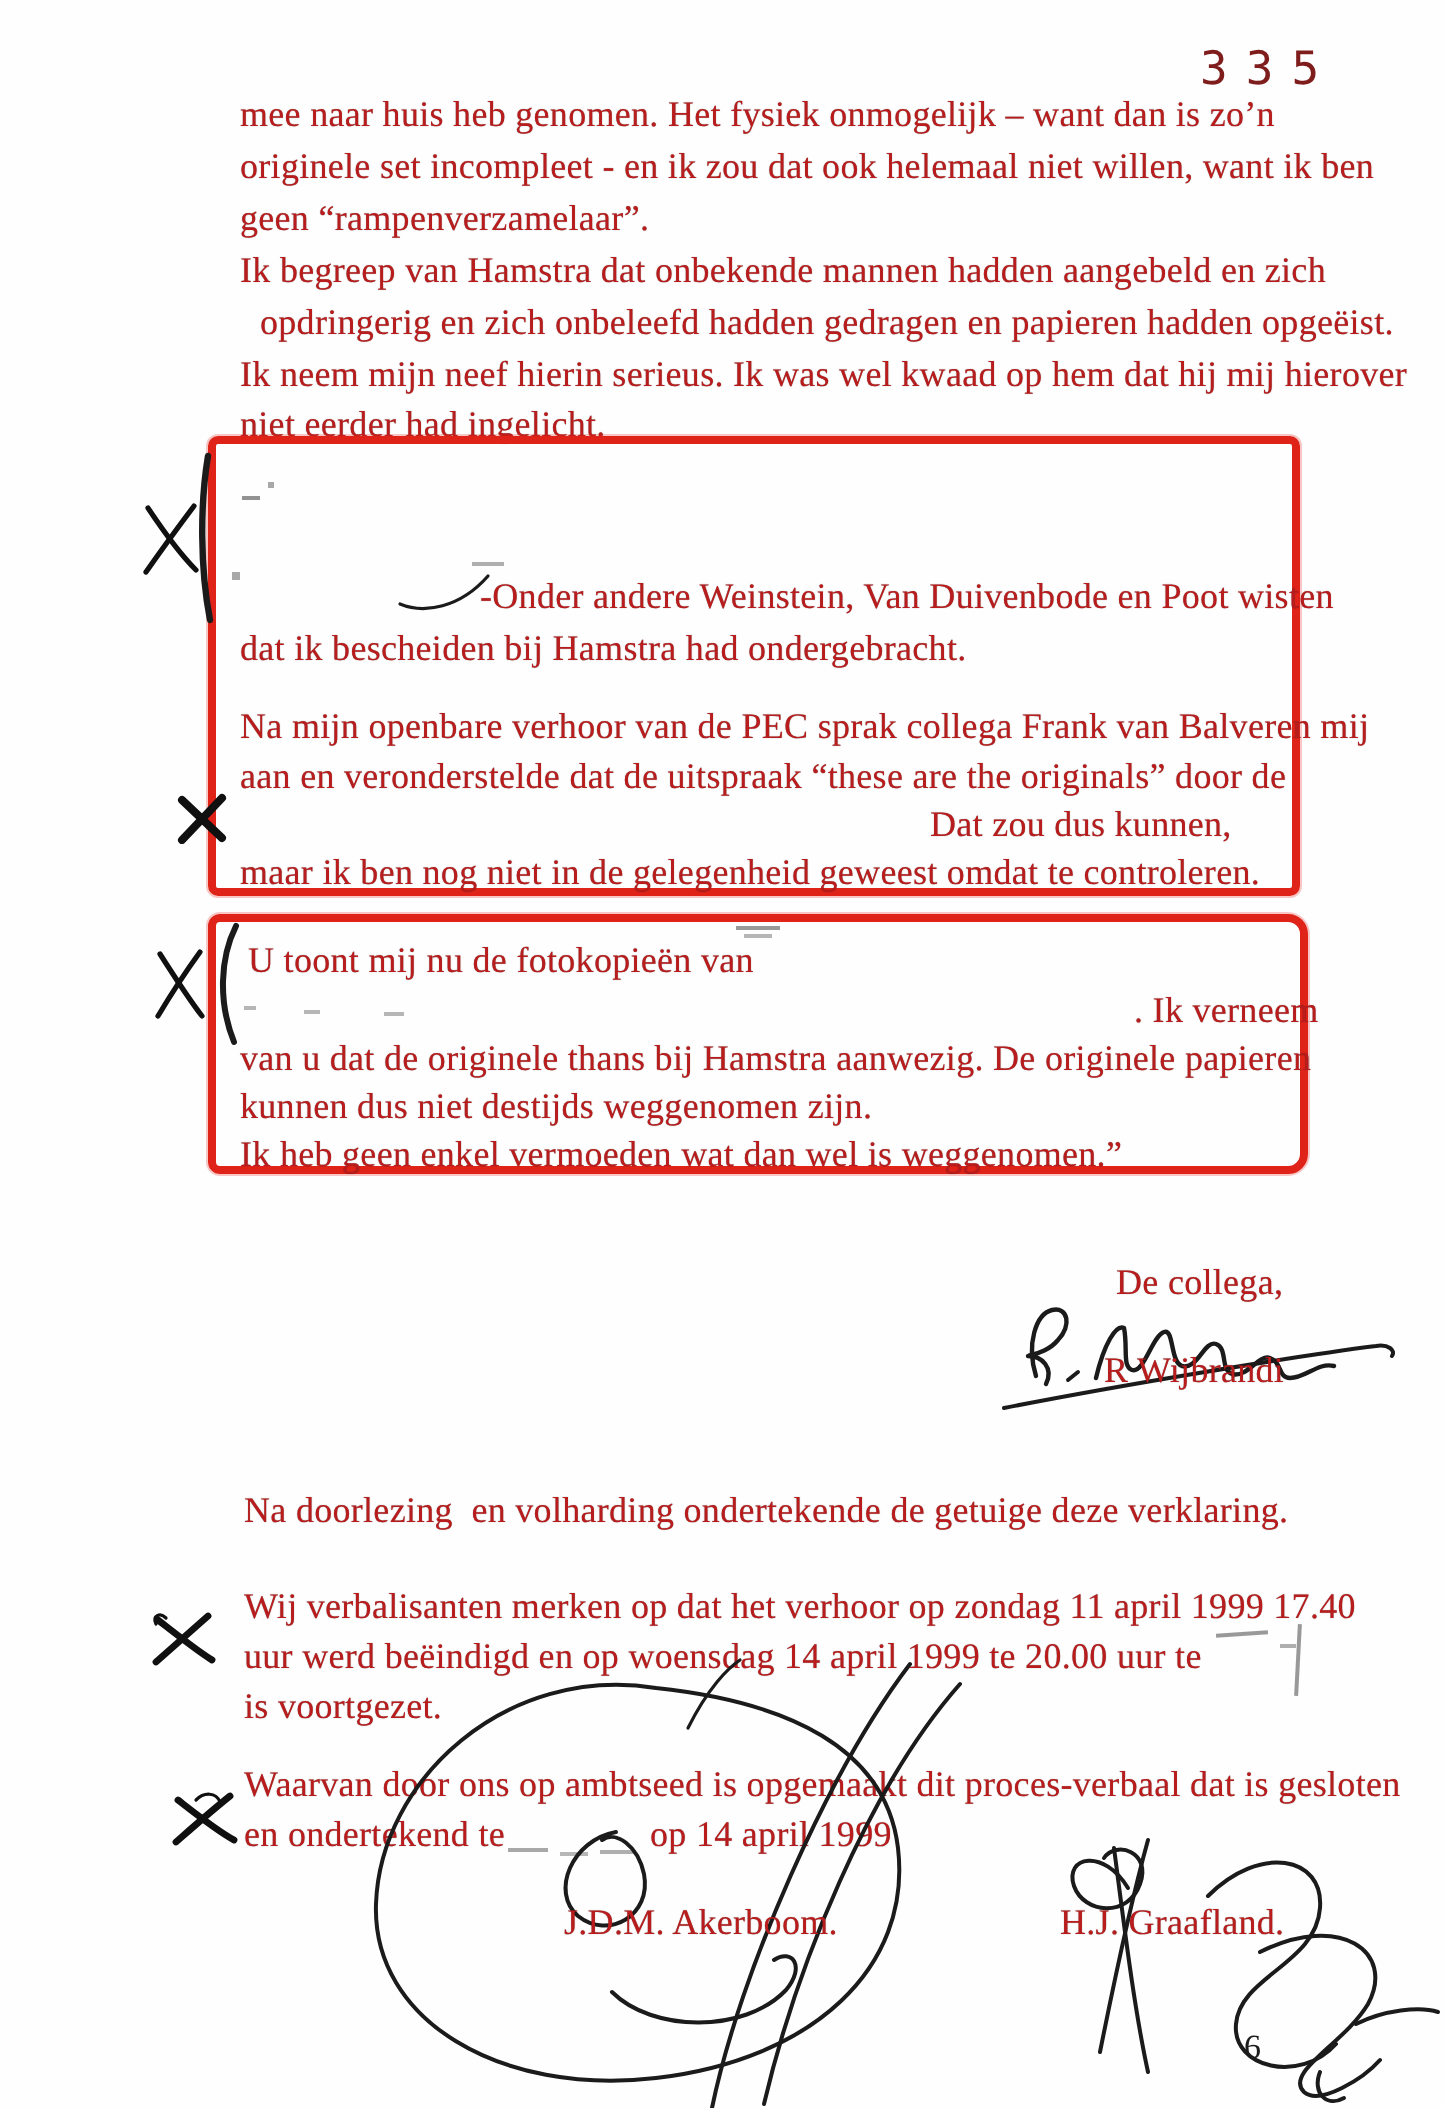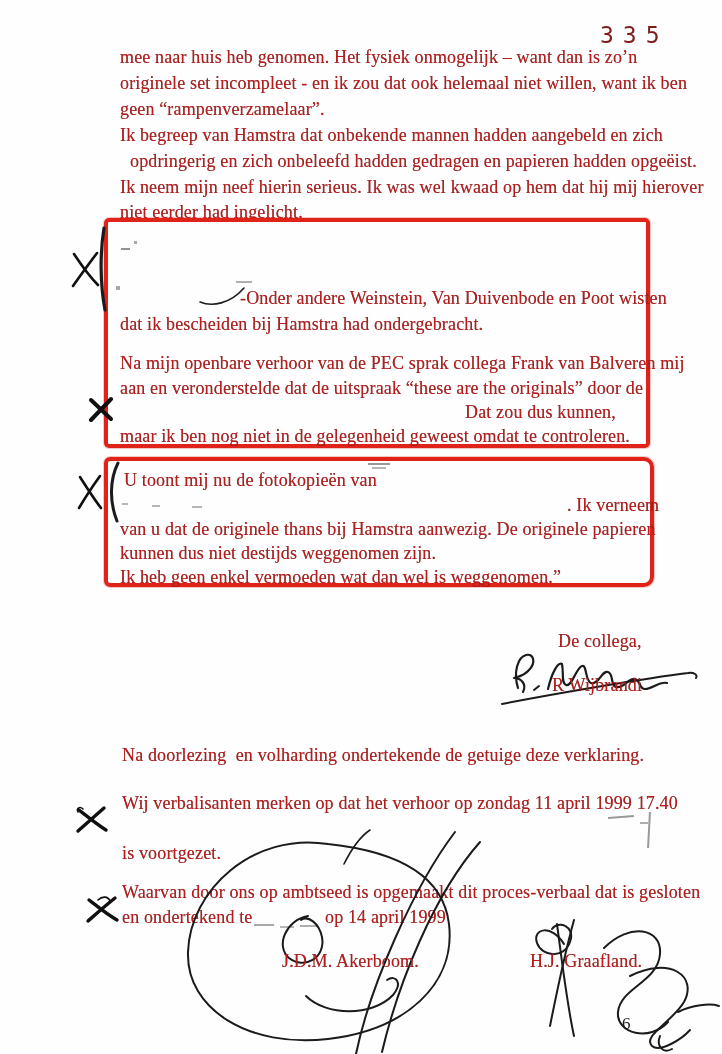--- a/index.html
+++ b/index.html
@@ -126,20 +126,21 @@
     <path d="M20,44 C15,28 20,13 28,11 C36,9 38,19 31,26 C26,32 19,33 16,34 C23,34 29,40 25,48" stroke-width="2.2"></path>
     <path d="M36,46 L41,42" stroke-width="2"></path>
     <path d="M50,45 C54,28 60,18 64,20 C66,30 63,39 68,41 C74,43 78,24 84,22 C89,20 87,37 93,39 C101,41 104,26 110,28 C116,30 112,41 118,43 C126,45 131,33 137,35 C143,37 141,45 147,45 C155,45 161,37 169,39" stroke-width="2.2"></path>
     <path d="M4,60 C60,49 150,34 190,29 C196,28 200,31 198,34" stroke-width="2"></path>
   </svg>
   <div class="line" style="left:552px; top:674px;">R Wijbrandi</div>
 
   
   <div class="line" style="left:122px; top:744px;">Na doorlezing  en volharding ondertekende de getuige deze verklaring.</div>
   <div class="line" style="left:122px; top:792px;">Wij verbalisanten merken op dat het verhoor op zondag 11 april 1999 17.40</div>
+  <div class="line" style="left:122px; top:817px;">uur werd beëindigd en op woensdag 14 april 1999 te 20.00 uur te</div>
   <div class="line" style="left:122px; top:842px;">is voortgezet.</div>
 
   <div class="artifact" style="left:608px; top:816px; width:26px; height:2px; transform:rotate(-4deg); opacity:.7;"></div>
   <div class="artifact" style="left:640px; top:822px; width:8px; height:2px; opacity:.55;"></div>
   <div class="artifact" style="left:648px; top:812px; width:2px; height:36px; transform:rotate(3deg); opacity:.7;"></div>
 
   <div class="line" style="left:122px; top:881px;">Waarvan door ons op ambtseed is opgemaakt dit proces-verbaal dat is gesloten</div>
   <div class="line" style="left:122px; top:906px;">en ondertekend te</div>
   <div class="artifact" style="left:254px; top:924px; width:20px; height:2px; opacity:.6;"></div>
   <div class="artifact" style="left:280px; top:926px; width:14px; height:2px; opacity:.5;"></div>

